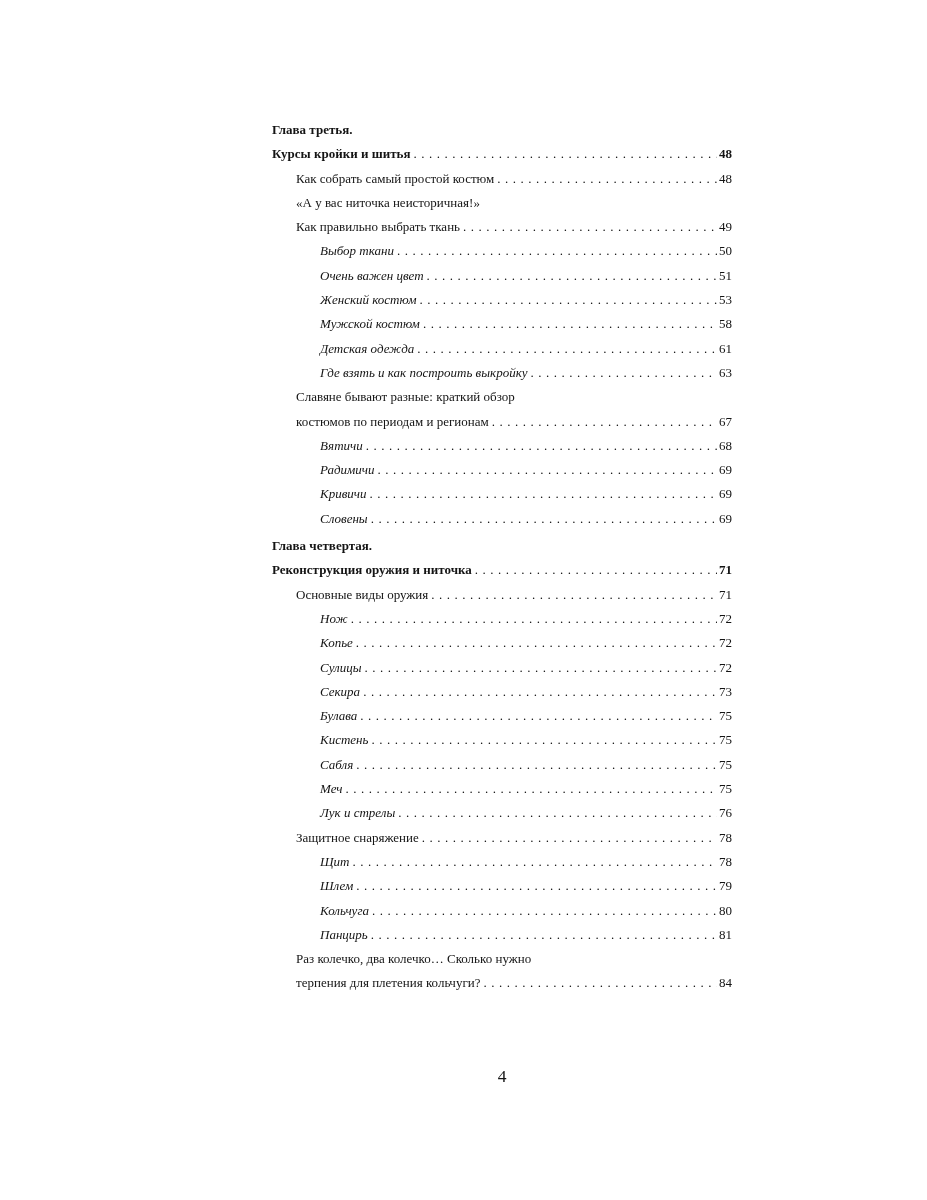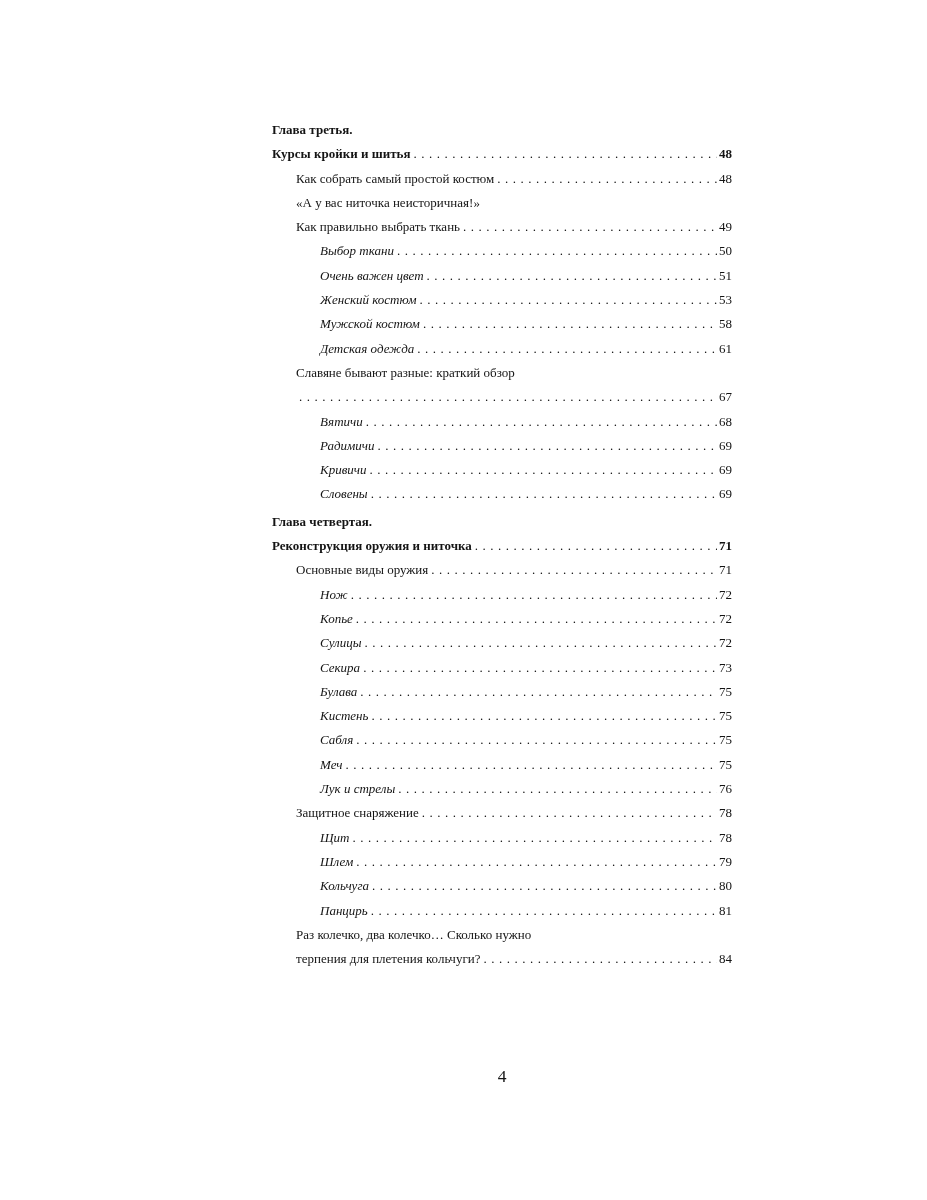--- a/index.html
+++ b/index.html
@@ -119,24 +119,30 @@
       <div class="row italic indent-2">
         <span class="title">Мужской костюм</span>
         <span class="leader"></span>
         <span class="pagenum">58</span>
       </div>
       <div class="row italic indent-2">
         <span class="title">Детская одежда</span>
         <span class="leader"></span>
         <span class="pagenum">61</span>
       </div>
+      <div class="row italic indent-2">
+        <span class="title">Где взять и как построить выкройку</span>
+        <span class="leader"></span>
+        <span class="pagenum">63</span>
+      </div>
       <div class="row regular indent-1">
         <span class="title">Славяне бывают разные: краткий обзор</span>
       </div>
       <div class="row regular indent-1">
+        <span class="title">костюмов по периодам и регионам</span>
         <span class="leader"></span>
         <span class="pagenum">67</span>
       </div>
       <div class="row italic indent-2">
         <span class="title">Вятичи</span>
         <span class="leader"></span>
         <span class="pagenum">68</span>
       </div>
       <div class="row italic indent-2">
         <span class="title">Радимичи</span>

